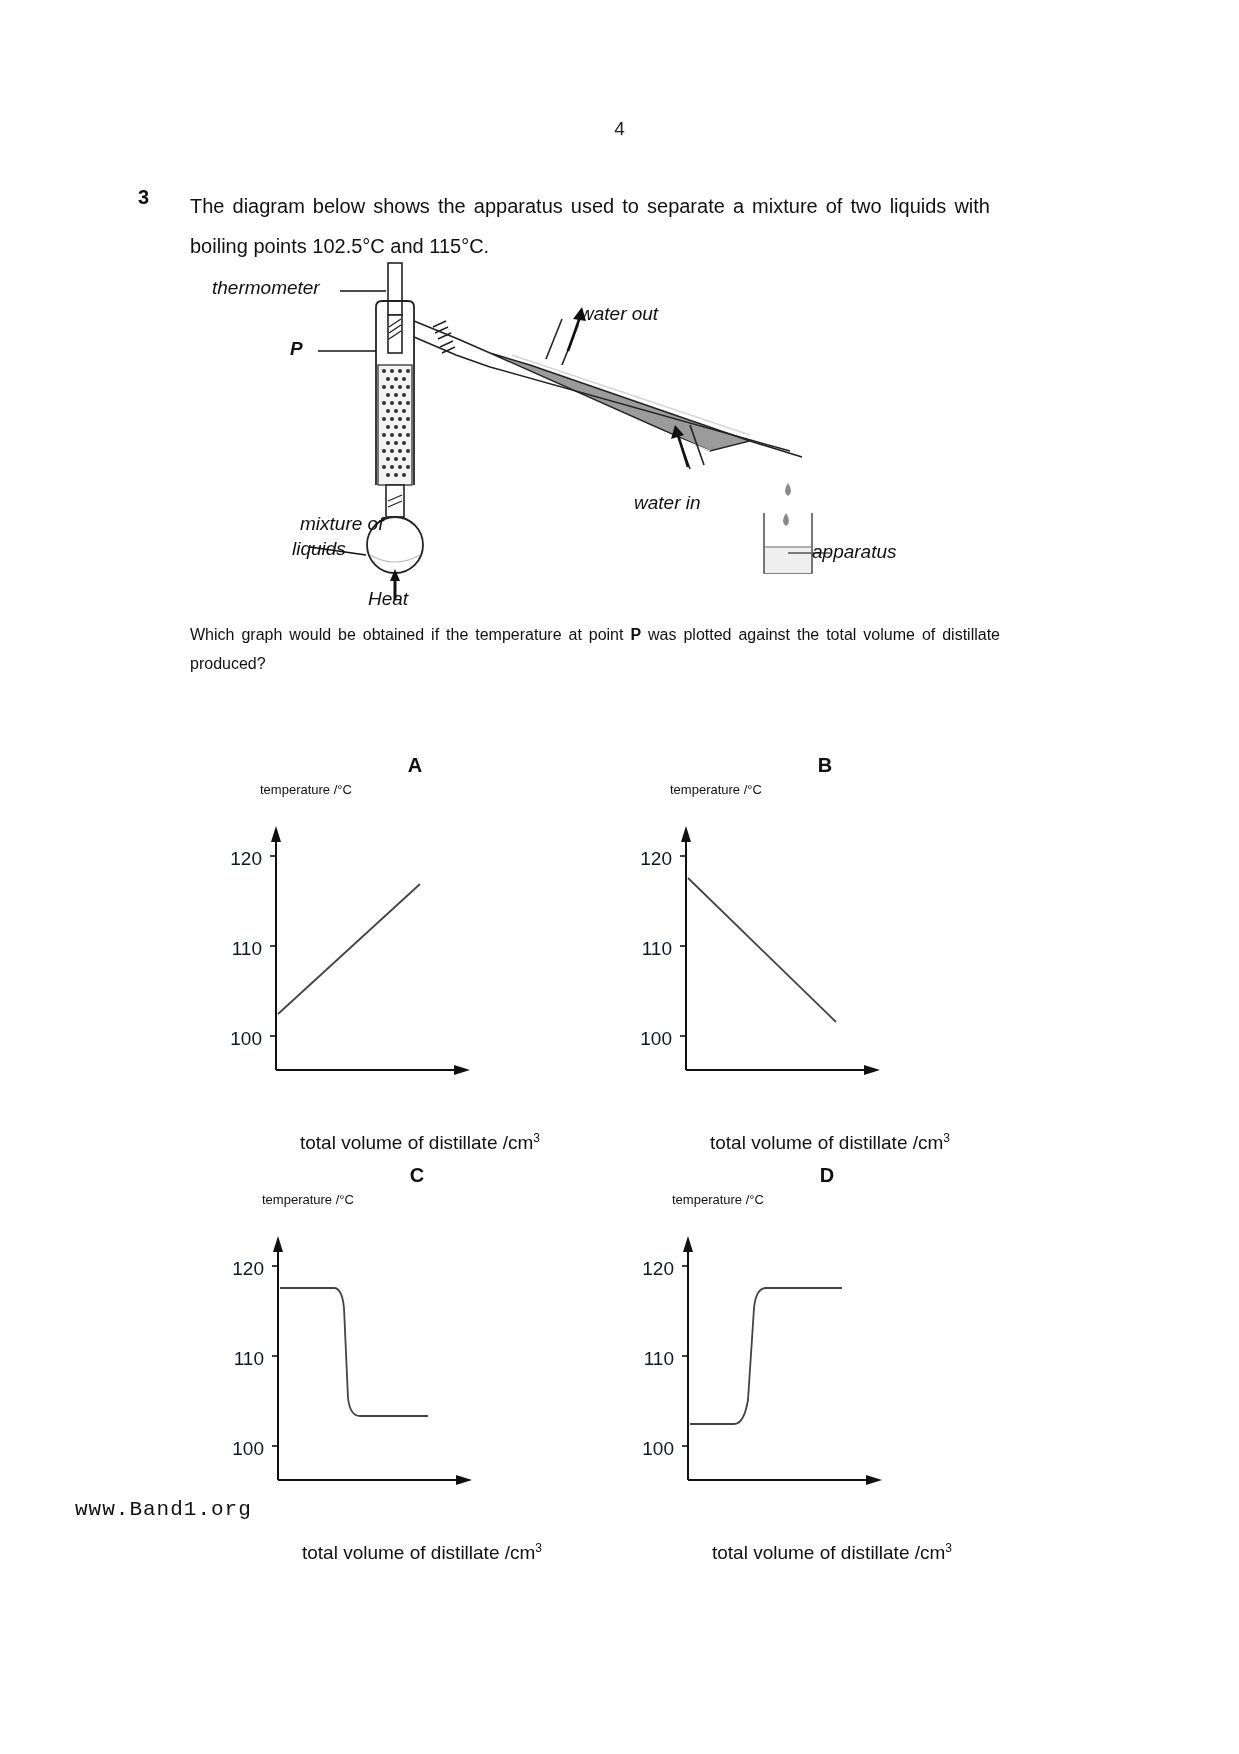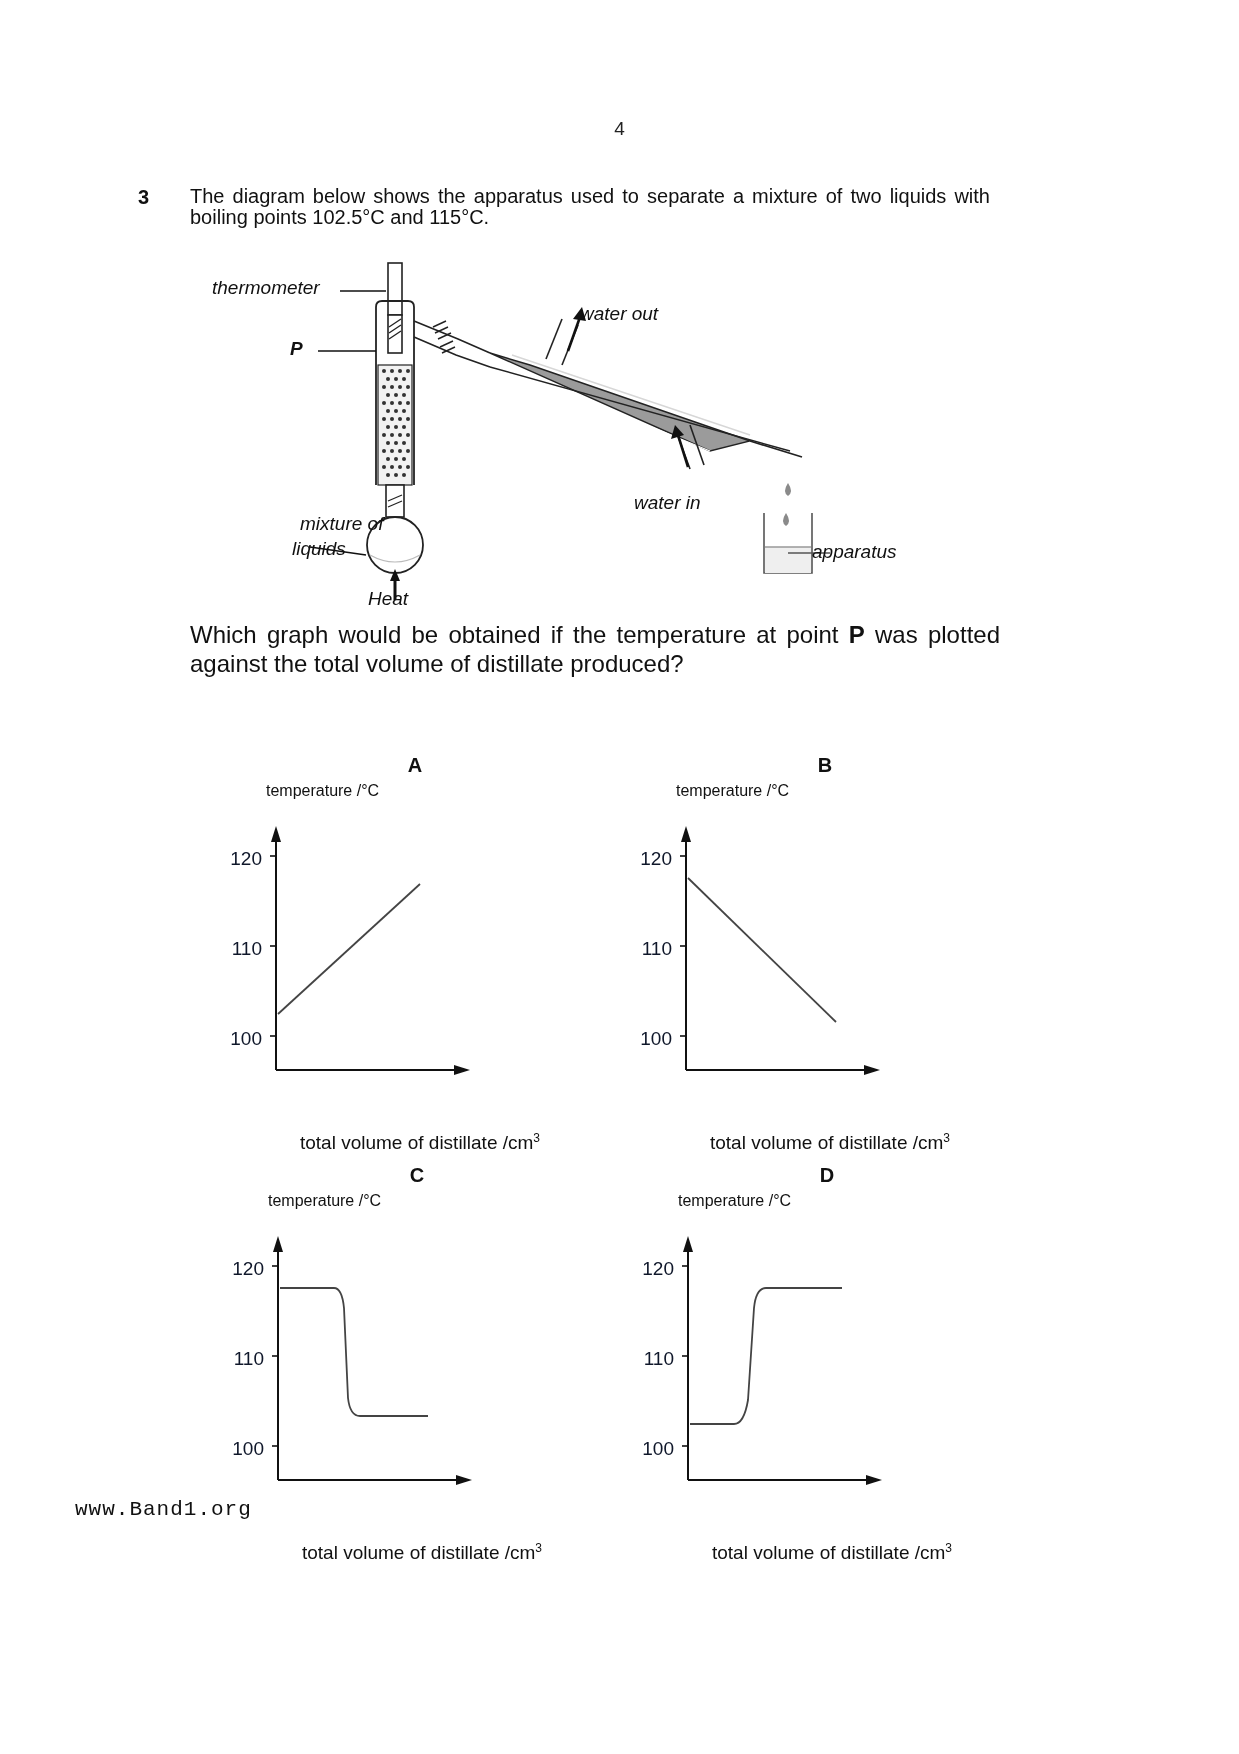--- a/index.html
+++ b/index.html
@@ -12,39 +12,39 @@
   .page-number{
     position:absolute;top:118px;left:0;width:1239px;text-align:center;
     font-size:19px;color:#222;
   }
   
   .q-num{
     position:absolute;left:138px;top:186px;font-size:20px;font-weight:bold;color:#111;
   }
   .q-text{
     position:absolute;left:190px;top:186px;width:800px;
-    font-size:20px;line-height:21px;color:#111;text-align:justify;
+    font-size:20px;line-height:40px;color:#111;text-align:justify;
   }
   .q-follow{
     position:absolute;left:190px;top:620px;width:810px;
-    font-size:24px;line-height:29px;color:#111;text-align:justify;
+    font-size:16px;line-height:29px;color:#111;text-align:justify;
   }
   .q-follow b{font-weight:bold;}
   
   .apparatus{position:absolute;left:190px;top:255px;width:830px;height:360px;}
   .lbl{position:absolute;font-size:19px;color:#111;white-space:nowrap;font-style:italic;}
   .lbl.bold{font-weight:bold;}
   
   .graph-box{position:absolute;width:330px;height:330px;}
   .graph-letter{
     position:absolute;top:-36px;width:100%;text-align:center;
     font-size:20px;font-weight:bold;color:#111;
   }
   .axis-title{
-    position:absolute;top:-8px;left:16px;font-size:16px;color:#111;white-space:nowrap;
+    position:absolute;top:-8px;left:10px;font-size:13px;color:#111;white-space:nowrap;
   }
   .x-title{
     position:absolute;bottom:-34px;left:-10px;width:360px;text-align:center;
     font-size:19px;color:#111;white-space:nowrap;
   }
   .x-title sup{font-size:12px;}
   .tick-label{
     position:absolute;font-size:19px;color:#0f172a;text-align:right;width:46px;
   }
   svg{display:block;overflow:visible;}

